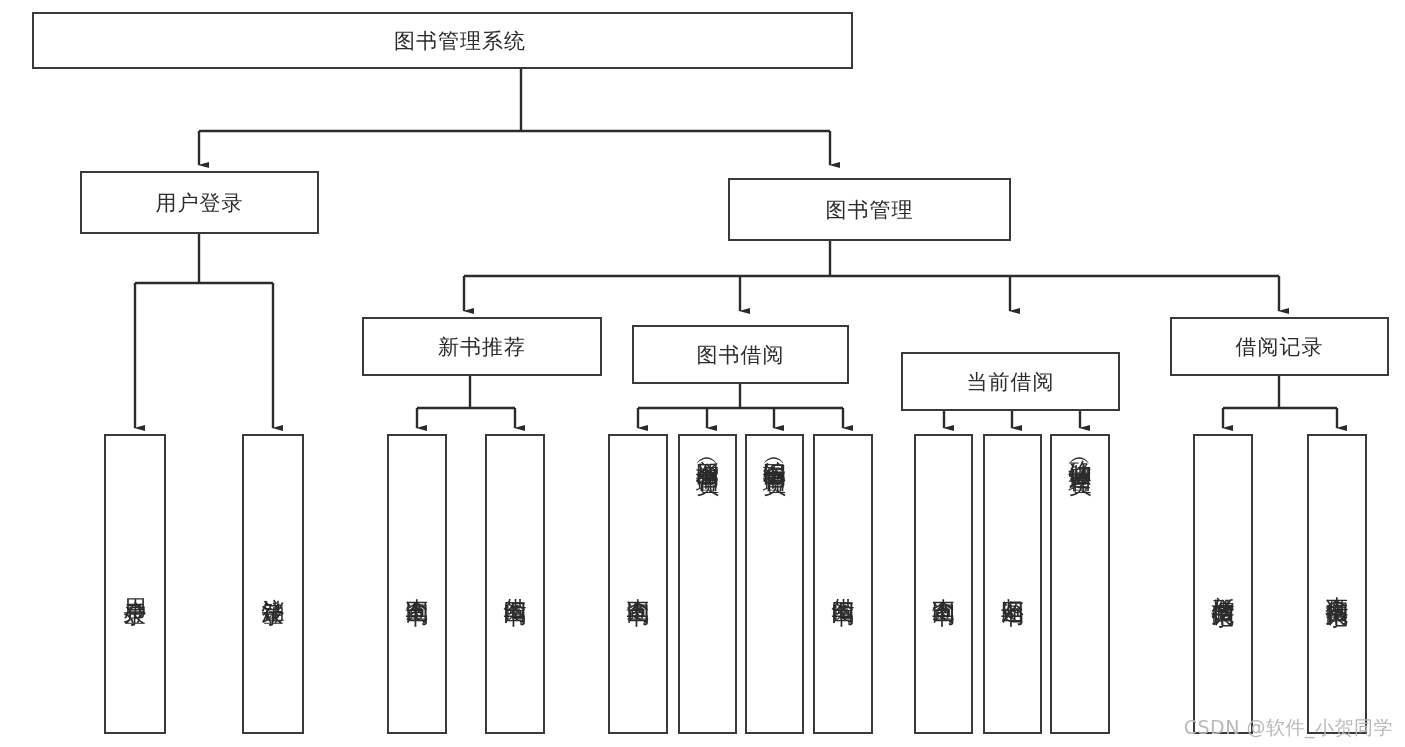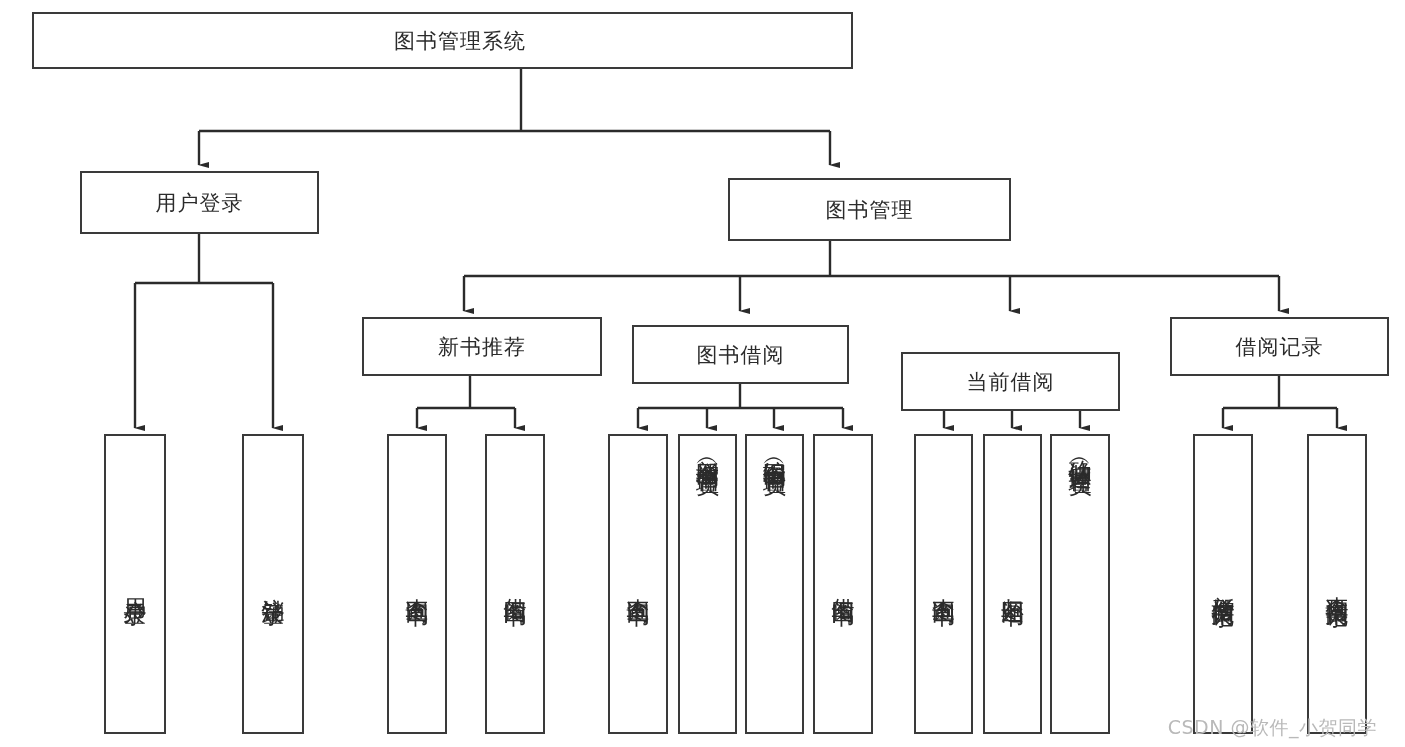--- a/index.html
+++ b/index.html
@@ -46,21 +46,21 @@
     line-height:1.18;
     letter-spacing:2px;
     white-space:nowrap;
   }
   .node.v.mid{
     align-items:center;
     padding-top:0;
   }
   .watermark{
     position:absolute;
-    right:28px;
+    right:12px;
     bottom:6px;
     font-size:19px;
     color:#b9b9b9;
     letter-spacing:0.5px;
     white-space:nowrap;
     user-select:none;
   }
 </style>
 </head>
 <body>

